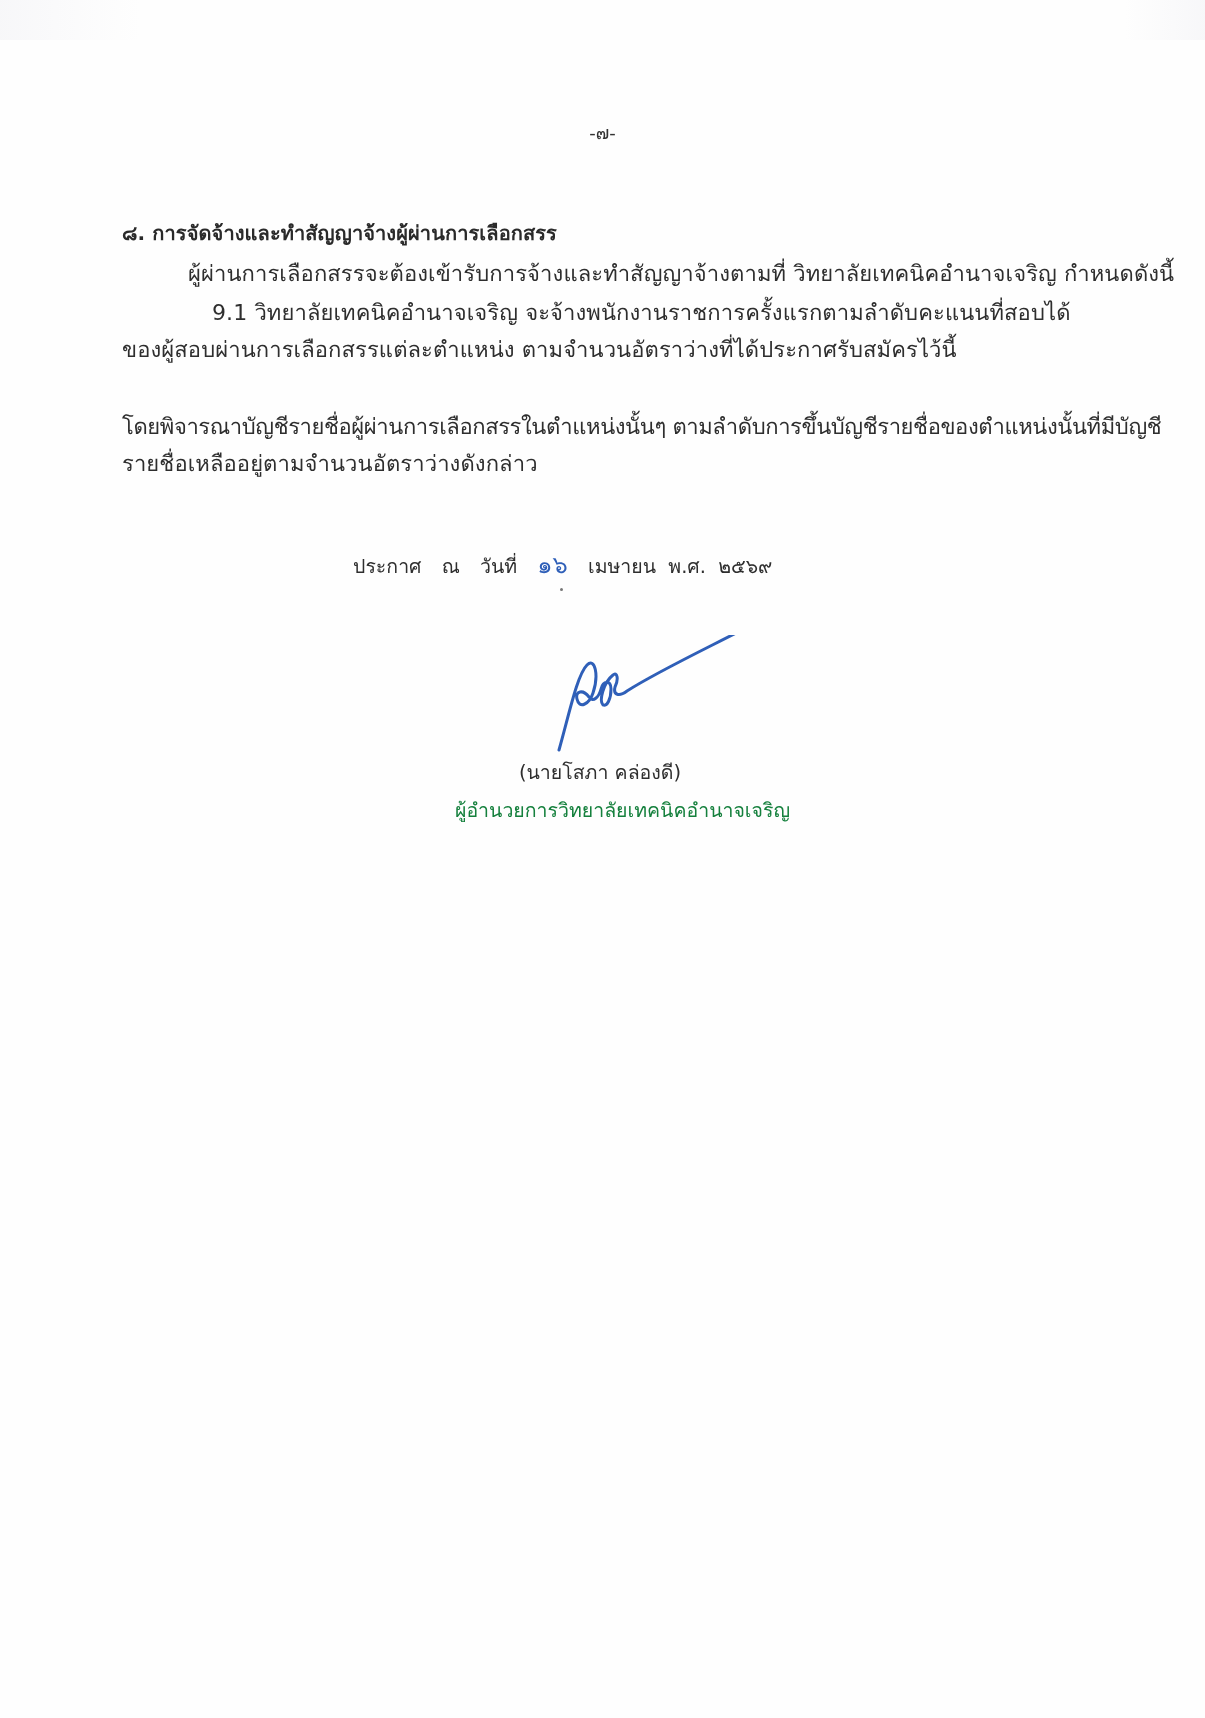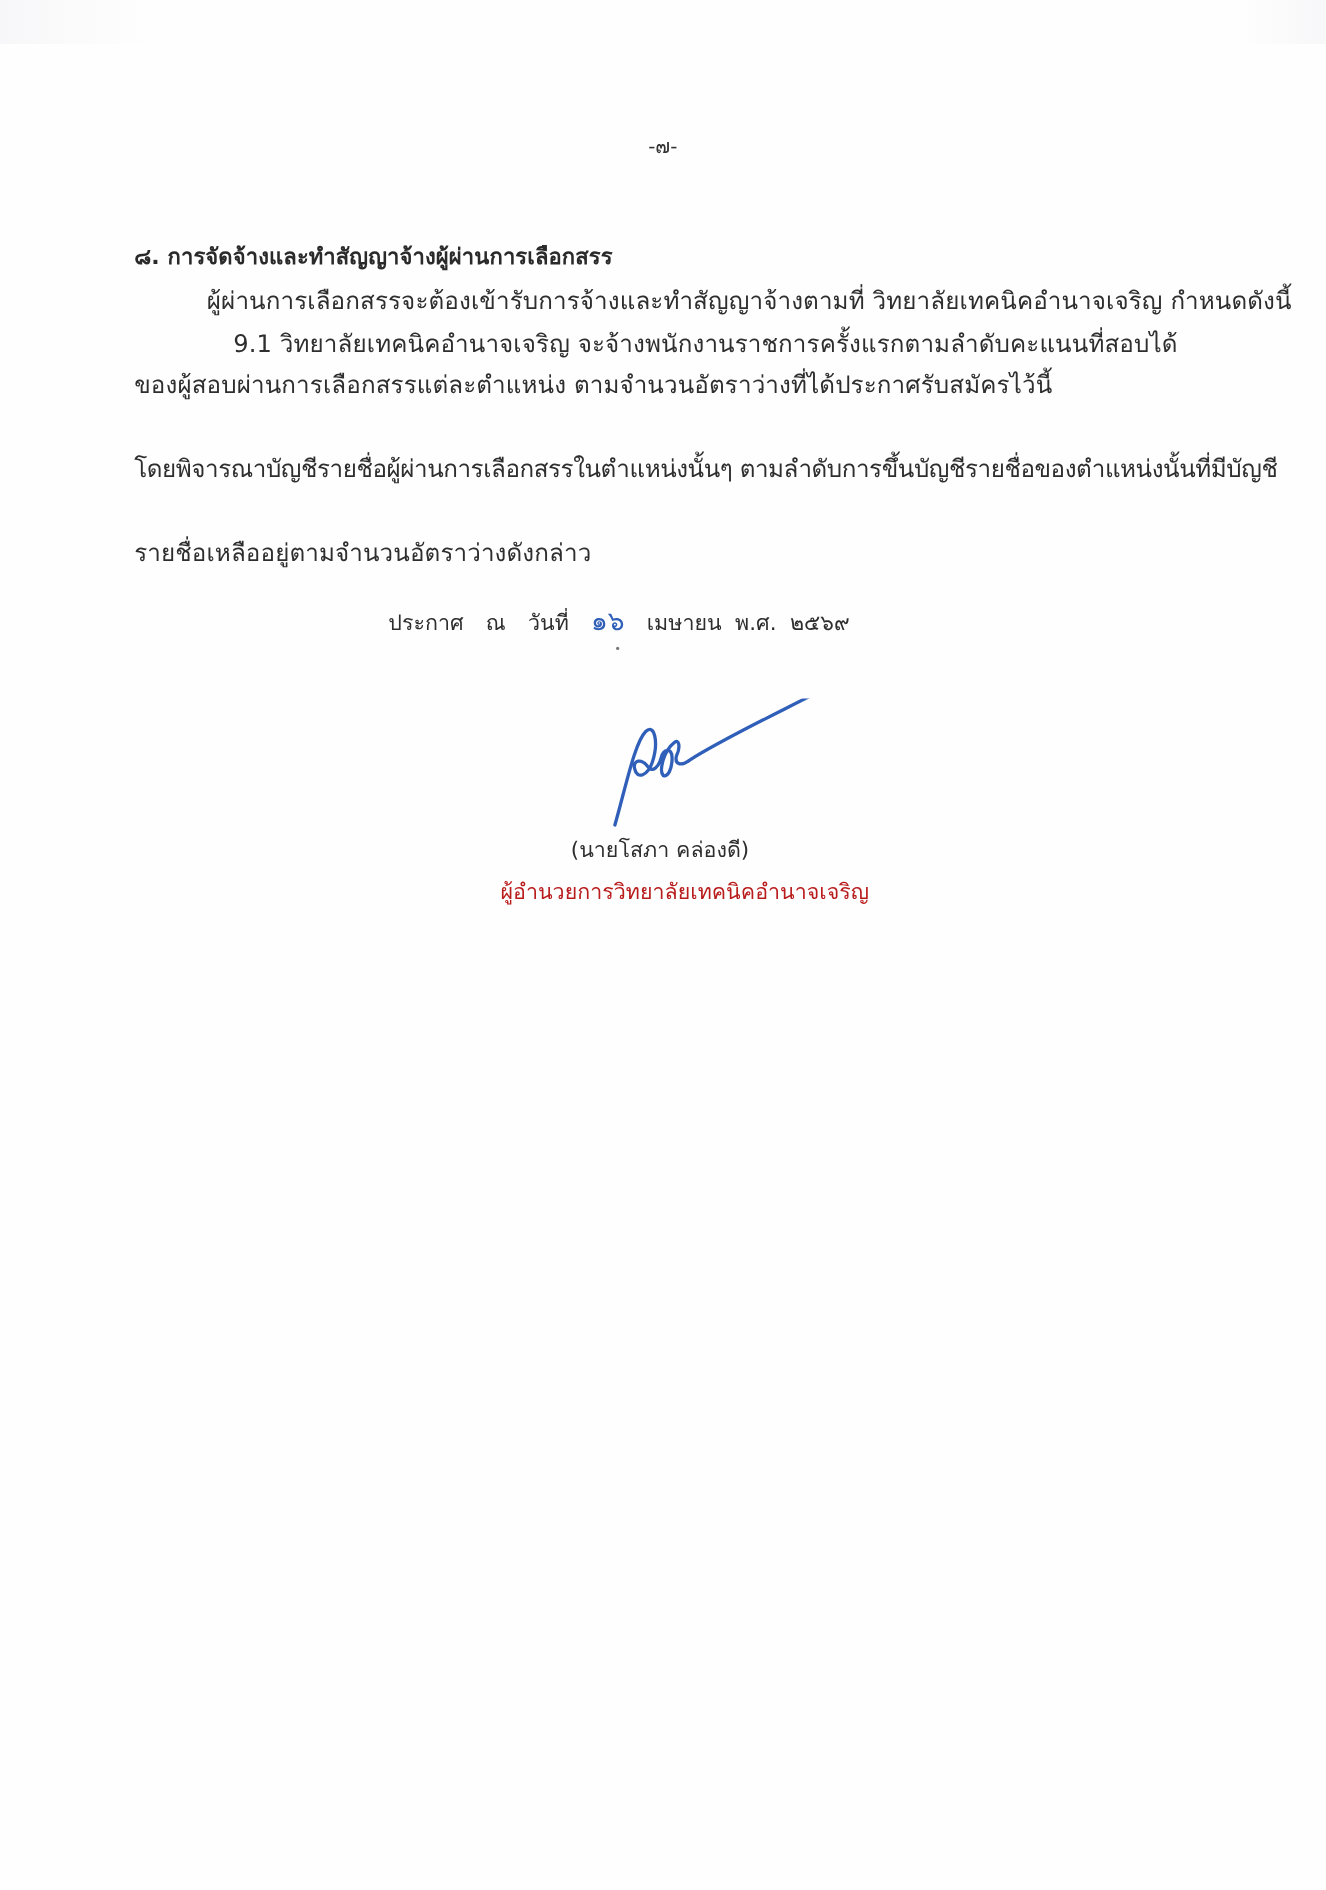--- a/index.html
+++ b/index.html
@@ -13,40 +13,40 @@
     .scan-noise-right { position:absolute; right:0; top:0; width:80px; height:40px; background: linear-gradient(270deg, rgba(235,235,240,0.35), rgba(255,255,255,0)); }
     .page-number { position: absolute; top: 118px; left: 0; width: 1205px; text-align: center; font-size: 18px; color: #333; }
     .line { position: absolute; font-size: 22px; white-space: nowrap; color: #2e2e2e; letter-spacing: 0.1px; }
     .heading { font-weight: bold; color: #2a2a2a; font-size: 20px; }
     .date-line { position: absolute; top: 545px; left: 353px; font-size: 19.5px; white-space: nowrap; color: #2e2e2e; text-align: right; }
     .date-line span { display: inline-block; }
     .handwritten-day { color: #2f5fb8; font-size: 24px; margin: 0 14px; font-family: "DejaVu Serif", serif; }
     .gap { margin-left: 14px; }
     .signature { position: absolute; left: 555px; top: 635px; width: 200px; height: 120px; }
     .signer-name { position: absolute; top: 757px; left: 0; width: 1160px; text-align: center; font-size: 19.5px; color: #2e2e2e; padding-left: 40px; box-sizing: border-box; }
-    .signer-title { position: absolute; top: 795px; left: 0; width: 1205px; text-align: center; font-size: 19.5px; color: #b91c1c; padding-left: 40px; box-sizing: border-box; }
+    .signer-title { position: absolute; top: 795px; left: 0; width: 1205px; text-align: center; font-size: 19.5px; color: #15803d; padding-left: 40px; box-sizing: border-box; }
     .dot { position:absolute; left: 560px; top: 588px; width: 3px; height: 3px; background:#777; border-radius: 50%; }
   </style>
 </head>
 <body>
 
 <div class="page">
   <div class="scan-noise-left"></div>
   <div class="scan-noise-right"></div>
 
   <div class="page-number">-๗-</div>
 
   <div class="line heading" style="top:217px; left:122px;">๘. การจัดจ้างและทำสัญญาจ้างผู้ผ่านการเลือกสรร</div>
   <div class="line" style="top:256px; left:188px;">ผู้ผ่านการเลือกสรรจะต้องเข้ารับการจ้างและทำสัญญาจ้างตามที่ วิทยาลัยเทคนิคอำนาจเจริญ กำหนดดังนี้</div>
 
   <div class="line" style="top:295px; left:212px;">9.1 วิทยาลัยเทคนิคอำนาจเจริญ จะจ้างพนักงานราชการครั้งแรกตามลำดับคะแนนที่สอบได้</div>
   <div class="line" style="top:332px; left:122px;">ของผู้สอบผ่านการเลือกสรรแต่ละตำแหน่ง ตามจำนวนอัตราว่างที่ได้ประกาศรับสมัครไว้นี้</div>
 
   <div class="line" style="top:409px; left:122px; letter-spacing:-0.4px;">โดยพิจารณาบัญชีรายชื่อผู้ผ่านการเลือกสรรในตำแหน่งนั้นๆ ตามลำดับการขึ้นบัญชีรายชื่อของตำแหน่งนั้นที่มีบัญชี</div>
-  <div class="line" style="top:446px; left:122px;margin-top:39px;">รายชื่อเหลืออยู่ตามจำนวนอัตราว่างดังกล่าว</div>
+  <div class="line" style="top:446px; left:122px;">รายชื่อเหลืออยู่ตามจำนวนอัตราว่างดังกล่าว</div>
 
 
   <div class="date-line">
     <span>ประกาศ</span>
     <span class="gap">ณ</span>
     <span class="gap">วันที่</span>
     <span class="handwritten-day">๑๖</span>
     <span>เมษายน</span>
     <span class="gap" style="margin-left:6px;">พ.ศ.</span>
     <span style="margin-left:6px;">๒๕๖๙</span>

